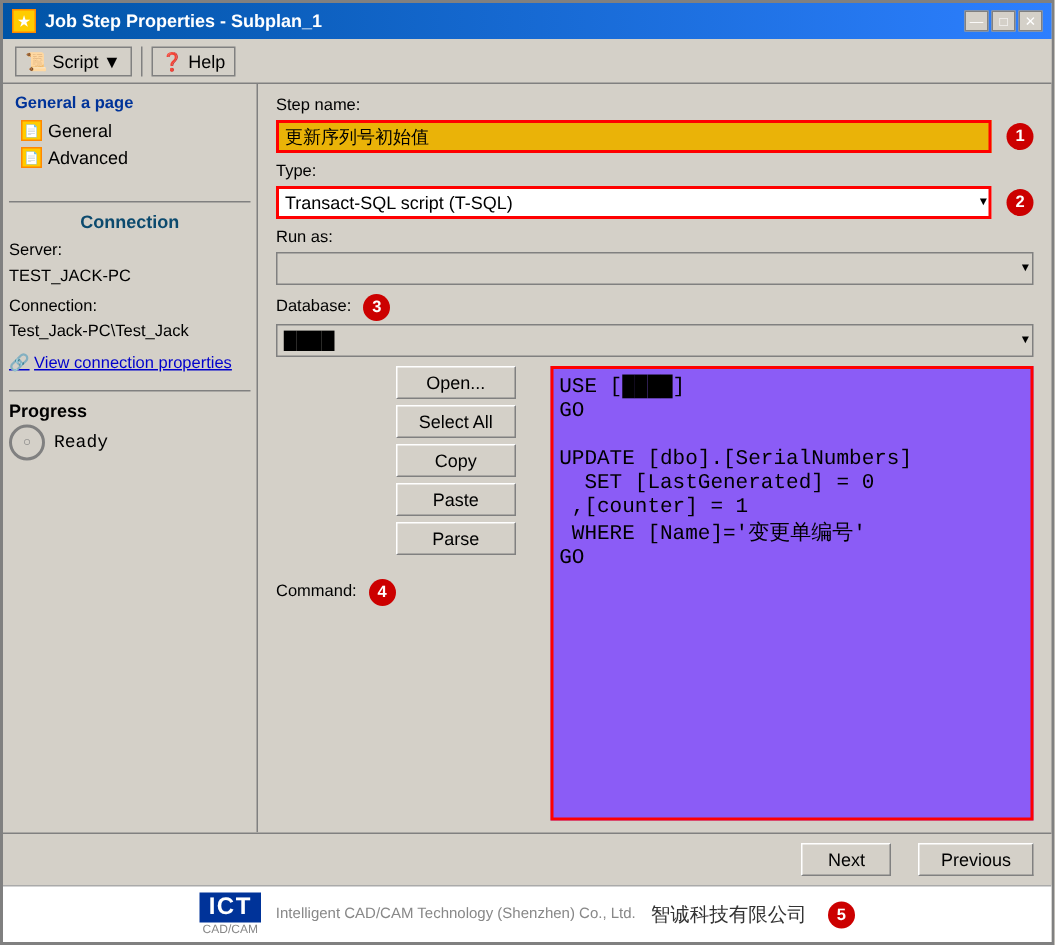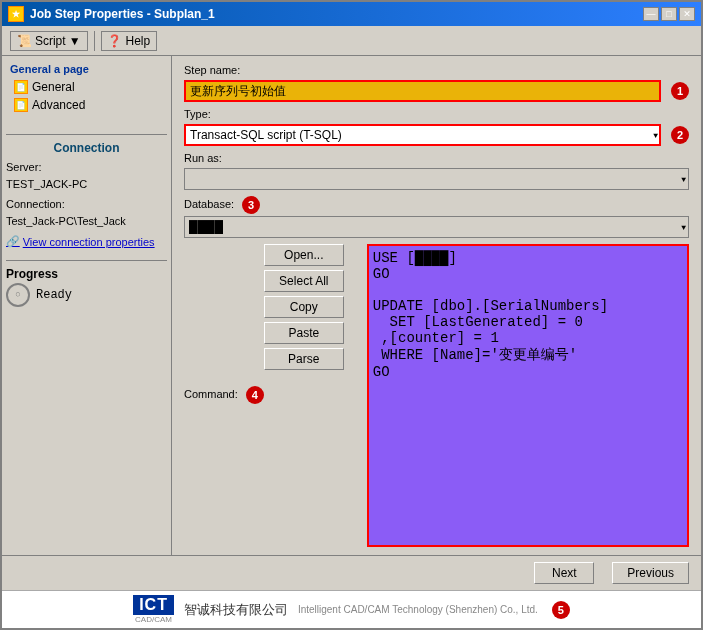--- a/index.html
+++ b/index.html
@@ -517,17 +517,17 @@
   <div class="bottom-bar">
     <button class="bottom-btn">Next</button>
     <button class="bottom-btn">Previous</button>
   </div>
 
   <div class="footer-watermark">
     <div class="ict-badge">
       <div class="ict-main">ICT</div>
       <div class="ict-cad">CAD/CAM</div>
     </div>
+    <span style="font-size:10px; color:#888;">Intelligent CAD/CAM Technology (Shenzhen) Co., Ltd.</span>
     <span style="font-size:13px; color:#333;">智诚科技有限公司</span>
-    <span style="font-size:10px; color:#888;">Intelligent CAD/CAM Technology (Shenzhen) Co., Ltd.</span>
     <span class="numbered-badge">5</span>
   </div>
 </div>
 
 </body></html>

